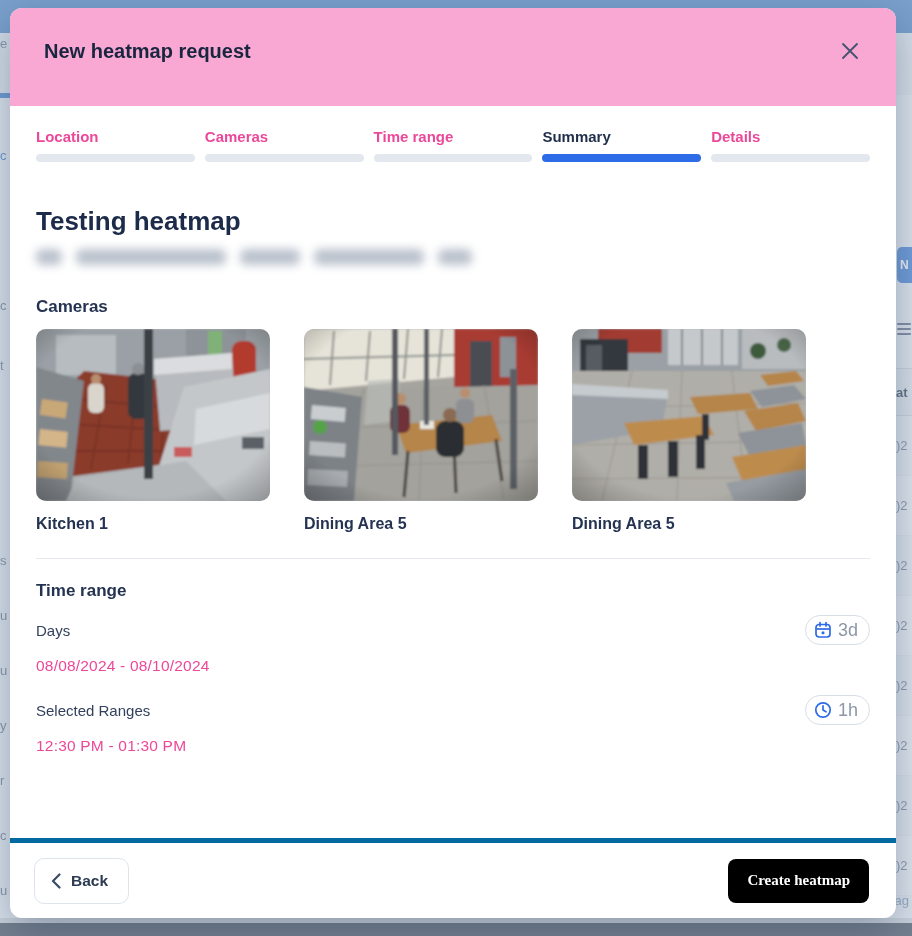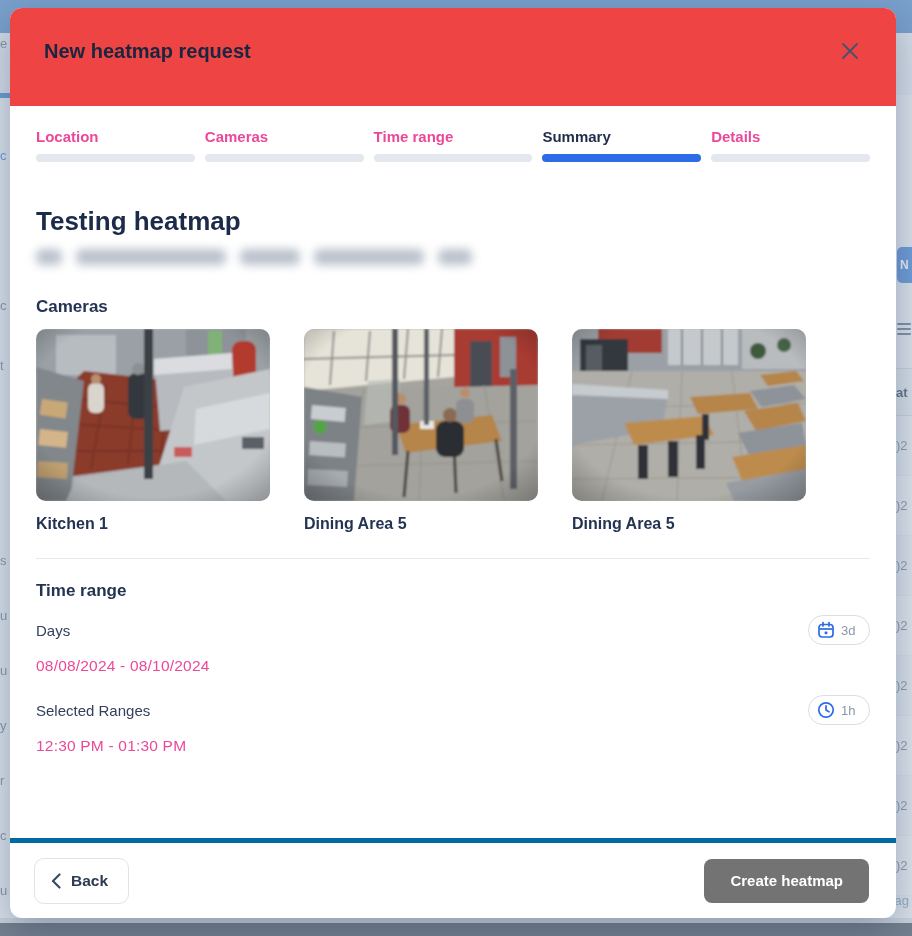--- a/index.html
+++ b/index.html
@@ -57,21 +57,21 @@
   .bg-footer { position:absolute; left:0; right:0; top:923px; height:13px; background:#75808e; }
 
   
   .modal {
     position:absolute; left:10px; top:8px; width:886px; height:910px;
     background:#ffffff; border-radius:12px;
     box-shadow:0 12px 40px rgba(25,45,80,.35);
     display:flex; flex-direction:column;
   }
   .modal-header {
-    height:98px; flex:0 0 98px; background:#ef4444; border-radius:12px 12px 0 0;
+    height:98px; flex:0 0 98px; background:#f9a8d4; border-radius:12px 12px 0 0;
     display:flex; align-items:center; padding:0 30px 12px 34px;
   }
   .modal-title { flex:1; font-size:20px; font-weight:700; color:#18263f; }
   .close-btn {
     width:32px; height:32px; border:none; background:transparent; cursor:pointer;
     display:flex; align-items:center; justify-content:center;
   }
 
   .steps { display:flex; gap:10px; margin:22px 26px 0 26px; }
   .step { flex:1; }
@@ -102,37 +102,37 @@
 
   .divider { margin-top:25px; border-top:1px solid #e5e9ee; }
   .timerange-heading { margin-top:22px; }
   .kv-row { margin-top:14px; display:flex; align-items:center; justify-content:space-between; }
   .kv-label { font-size:15px; color:#33415c; }
   .badge {
     height:30px; min-width:62px; padding:0 11px 0 8px;
     border:1px solid #d8dee6; border-radius:15px; background:#fff;
     display:flex; align-items:center; gap:6px;
   }
-  .badge-text { font-size:13px; color:#8d97a7;text-align:center; }
+  .badge-text { font-size:18px; color:#8d97a7;text-align:center; }
   .kv-value { margin-top:12px; font-size:15.5px; color:#ec4899; letter-spacing:.2px; }
 
   .modal-footer {
     flex:0 0 80px; border-top:5px solid #0369a1; border-radius:0 0 12px 12px;
     display:flex; align-items:center; justify-content:space-between; padding:0 27px 0 24px;
   }
   .back-btn {
     display:flex; align-items:center; gap:10px;
     height:46px; padding:0 20px 0 16px;
     background:#fff; border:1px solid #dee4ec; border-radius:10px;
     font-family:inherit; font-size:15.5px; font-weight:600; color:#2c3a52; cursor:pointer;
   }
   .create-btn {
-    height:44px; padding:0 26px;
-    background:#737373; border:none; border-radius:8px;
-    font-family:Liberation Sans, sans-serif; font-size:15px; font-weight:700; color:#ffffff; cursor:pointer;
+    height:44px; padding:0 19px;
+    background:#000000; border:none; border-radius:8px;
+    font-family:Liberation Serif, serif; font-size:15px; font-weight:700; color:#ffffff; cursor:pointer;
   }
 </style>
 </head>
 <body>
 
 <div class="backdrop">
   <div class="bg-topbar"></div>
   <div class="bg-band1"></div>
   <div class="bg-blueline"></div>
 

